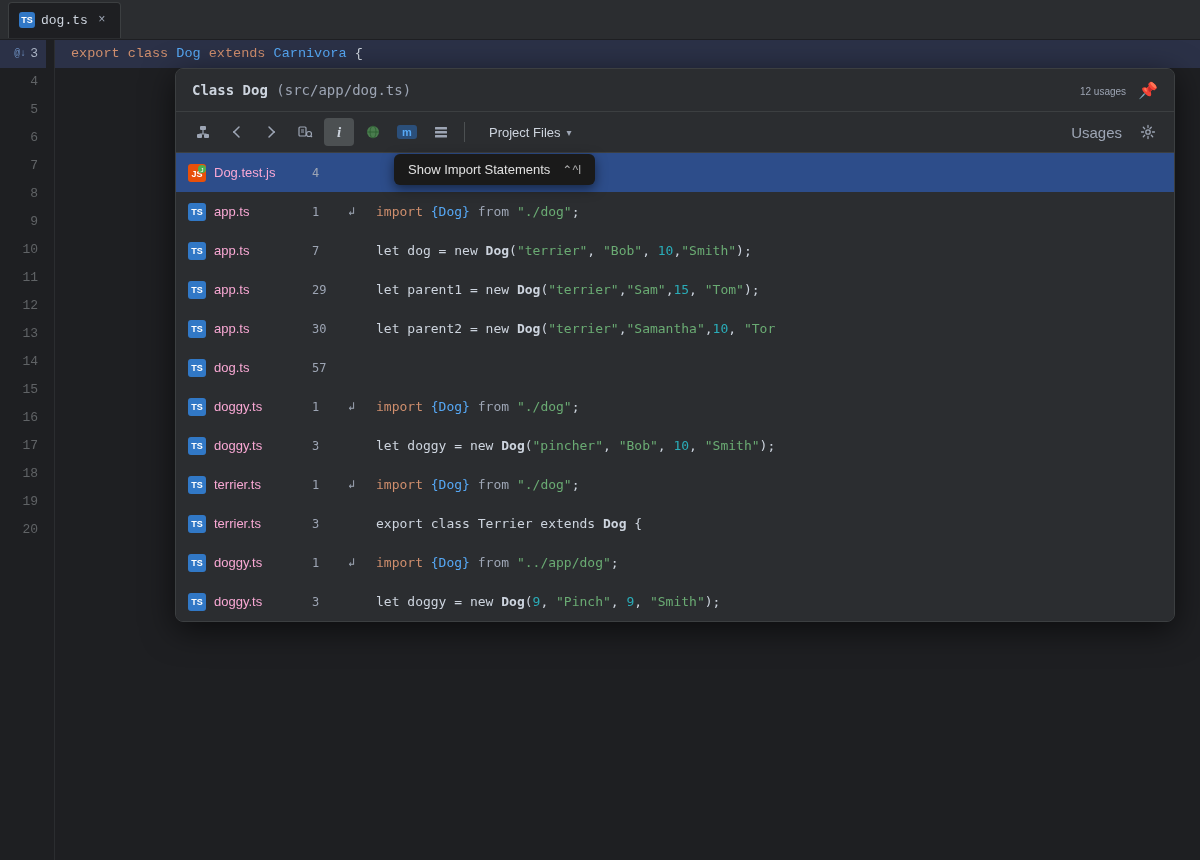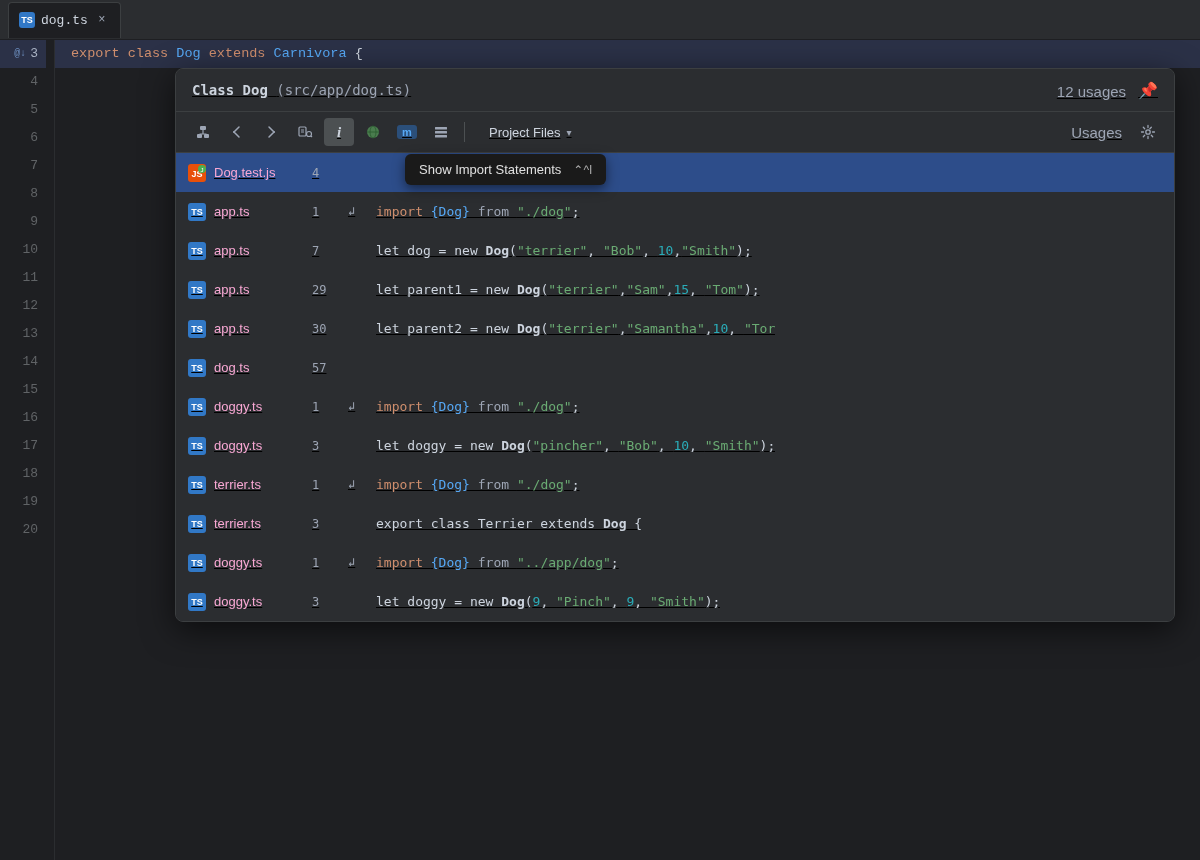--- a/index.html
+++ b/index.html
@@ -142,21 +142,20 @@
       position: absolute;
       top: 28px;
       left: 120px;
       width: 1000px;
       background: #2b2d30;
       border: 1px solid #3c3f41;
       border-radius: 8px;
       box-shadow: 0 8px 32px rgba(0,0,0,0.6);
       pointer-events: all;
       overflow: hidden;
-      text-decoration: underline;
     }
 
     
     .popup-header {
       display: flex;
       align-items: center;
       justify-content: space-between;
       padding: 12px 16px 10px;
       background: #2b2d30;
       border-bottom: 1px solid #3c3f41;
@@ -171,21 +170,21 @@
       color: #9da5b4;
       font-weight: normal;
     }
     .popup-header-right {
       display: flex;
       align-items: center;
       gap: 12px;
     }
     .usages-count {
       color: #9da5b4;
-      font-size: 15px;
+      font-size: 10px;
       font-family: sans-serif;
     }
     .pin-icon {
       color: #9da5b4;
       font-size: 16px;
       cursor: pointer;
     }
 
     
     .popup-toolbar {
@@ -266,21 +265,21 @@
       border-radius: 4px;
       cursor: pointer;
       color: #9da5b4;
       font-size: 14px;
     }
 
     
     .toolbar-tooltip {
       position: absolute;
       top: 42px;
-      left: 229px;
+      left: 218px;
       background: #1a1a1a;
       color: #e0e0e0;
       font-family: sans-serif;
       font-size: 13px;
       padding: 8px 14px;
       border-radius: 6px;
       white-space: nowrap;
       pointer-events: none;
       z-index: 200;
       display: flex;

